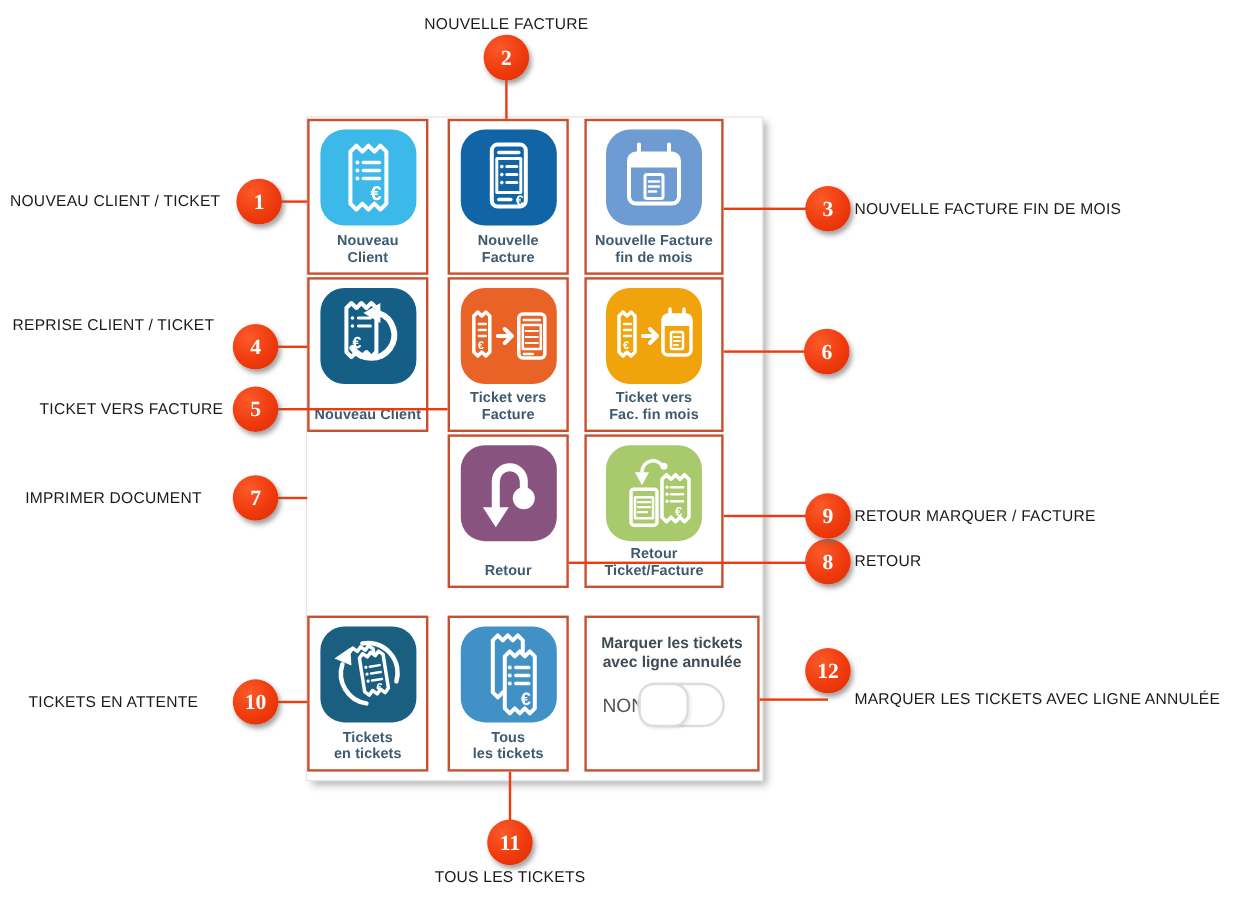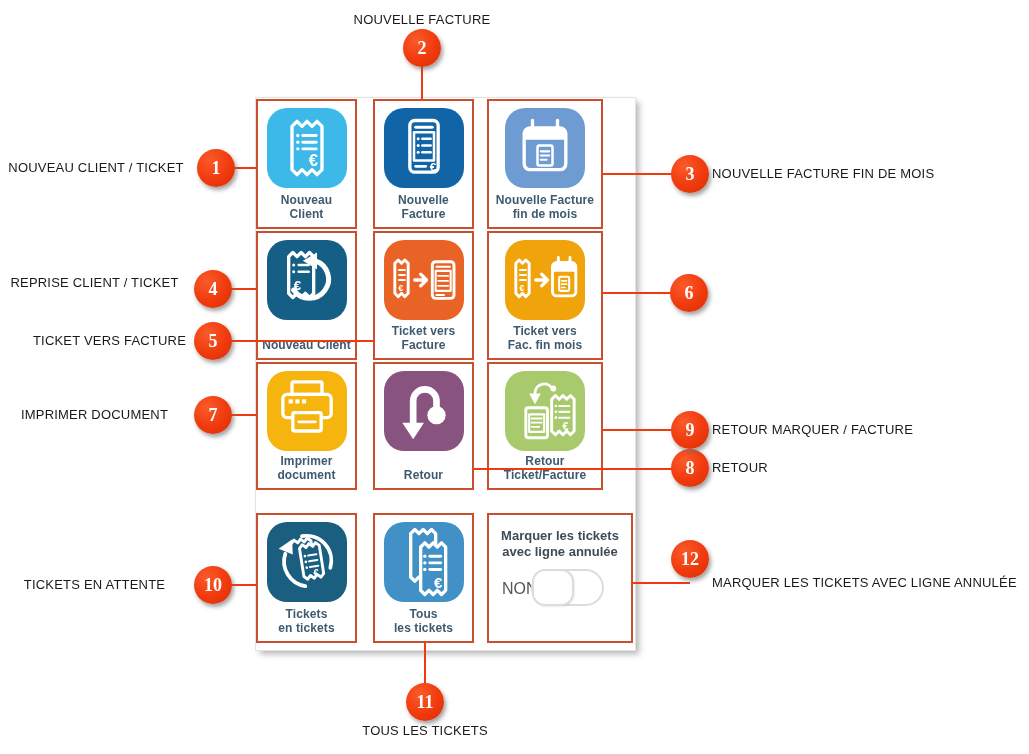--- a/index.html
+++ b/index.html
@@ -121,21 +121,21 @@
   <div class="cnum" style="left:406px;top:683px">
       <span>11</span>
     </div>
   <div class="cnum" style="left:671px;top:540px">
       <span>12</span>
     </div>
 
   <div class="clab right-align" style="left:0;top:160px;width:192px">NOUVEAU CLIENT / TICKET</div>
   <div class="clab centered" style="left:422px;top:12px">NOUVELLE FACTURE</div>
   <div class="clab" style="left:712px;top:166px">NOUVELLE FACTURE FIN DE MOIS</div>
-  <div class="clab right-align" style="left:0;top:275px;width:189px">REPRISE CLIENT / TICKET</div>
+  <div class="clab right-align" style="left:0;top:263px;width:189px">REPRISE CLIENT / TICKET</div>
   <div class="clab right-align" style="left:15px;top:333px;width:189px">TICKET VERS FACTURE</div>
   <div class="clab right-align" style="left:0;top:407px;width:189px">IMPRIMER DOCUMENT</div>
   <div class="clab" style="left:712px;top:460px">RETOUR</div>
   <div class="clab" style="left:712px;top:422px">RETOUR MARQUER / FACTURE</div>
   <div class="clab right-align" style="left:0;top:577px;width:189px">TICKETS EN ATTENTE</div>
   <div class="clab centered" style="left:425px;top:723px">TOUS LES TICKETS</div>
   <div class="clab" style="left:712px;top:575px">MARQUER LES TICKETS AVEC LIGNE ANNULÉE</div>
 
   <div class="tbox" style="left:256px;top:99px;width:101px;height:130px">
     <div class="tile c12" style="background-color: rgb(60, 185, 233); color: rgb(60, 185, 233);">
@@ -258,39 +258,20 @@
           <path d="M68 49 h6 M68 53 h6 M68 57 h4" stroke-width="2"></path>
         </g>
       </svg>
     </div>
     <div class="tlabel">
         <span>Ticket vers</span>
         <span>Fac. fin mois</span>
       </div>
   </div>
 
-  <div class="tbox" style="left:256px;top:362px;width:101px;height:128px">
-    <div class="tile c12" style="background-color: rgb(246, 180, 15); color: rgb(246, 180, 15);">
-      <svg viewBox="0 0 96 96">
-        <g stroke="#fff" fill="none" stroke-width="4" stroke-linecap="round" stroke-linejoin="round">
-          <rect x="30" y="13" width="36" height="15" rx="2"></rect>
-          <rect x="19" y="28" width="58" height="28" rx="5"></rect>
-          <rect x="26" y="34" width="5" height="5" fill="#fff" stroke="none"></rect>
-          <rect x="34" y="34" width="5" height="5" fill="#fff" stroke="none"></rect>
-          <rect x="42" y="34" width="5" height="5" fill="#fff" stroke="none"></rect>
-          <rect x="31" y="50" width="34" height="22" rx="2" fill="currentColor"></rect>
-          <path d="M38 61 h20" stroke-width="3.5"></path>
-        </g>
-      </svg>
-    </div>
-    <div class="tlabel">
-        <span>Imprimer</span>
-        <span>document</span>
-      </div>
-  </div>
 
   <div class="tbox" style="left:373px;top:362px;width:101px;height:128px">
     <div class="tile c12" style="background-color: rgb(136, 83, 127); color: rgb(136, 83, 127);">
       <svg viewBox="0 0 96 96">
         <g stroke="#fff" fill="none" stroke-width="8" stroke-linecap="round" stroke-linejoin="round">
           <path d="M35 66 V36 a14 14 0 0 1 28 0 v6"></path>
           <polygon points="22,62 48,62 35,82" fill="#fff" stroke="none"></polygon>
           <circle cx="63" cy="53" r="11" fill="#fff" stroke="none"></circle>
         </g>
       </svg>

